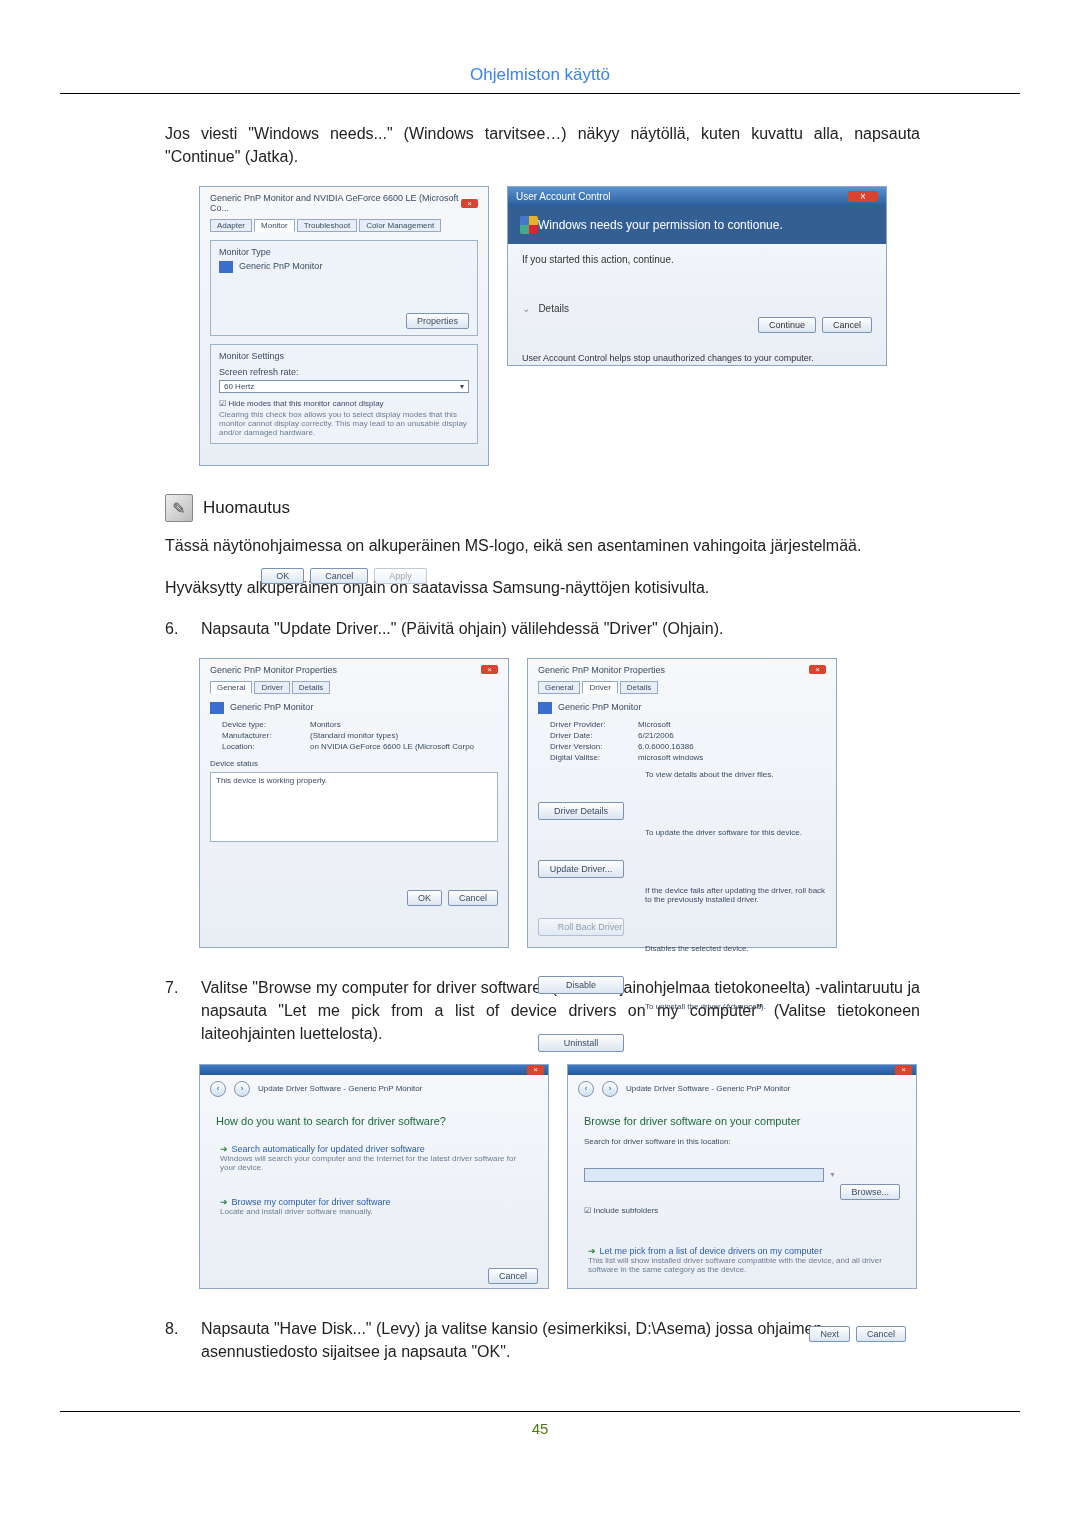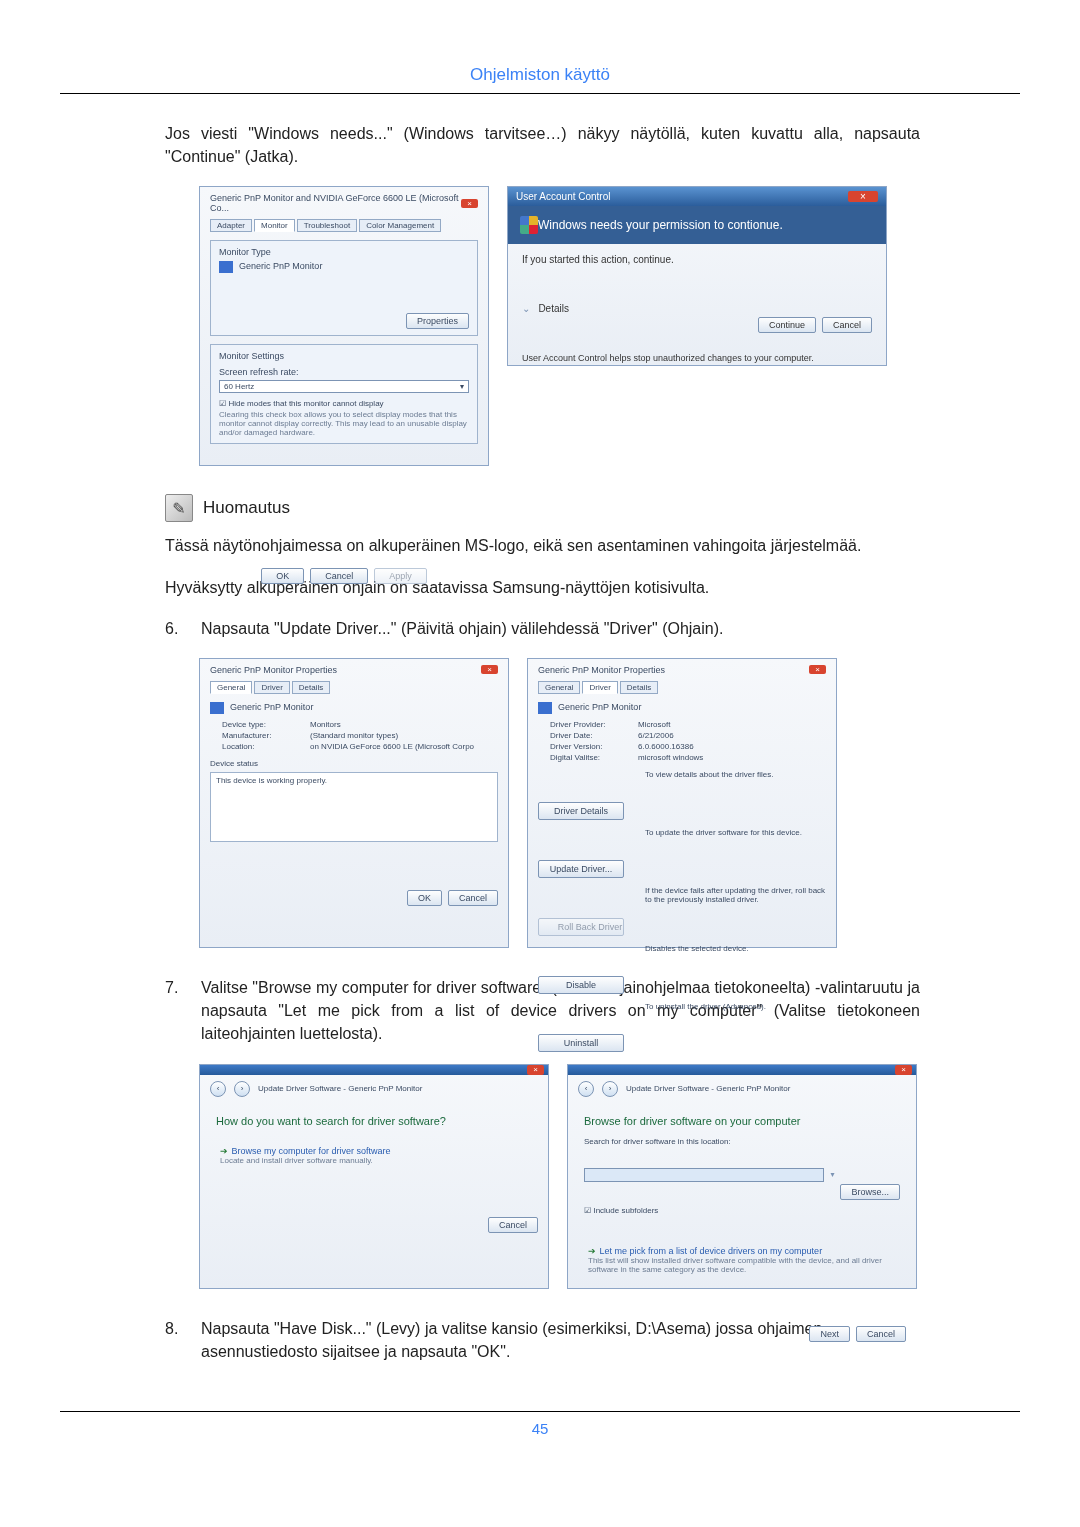--- a/index.html
+++ b/index.html
@@ -70,21 +70,21 @@
   .wiz-body { padding:6px 16px; font-size:8px; }
   .wiz-q { color:#1b6a3d; font-size:11px; margin:6px 0 10px; }
   .opt { padding:6px 4px; border-top:1px solid transparent; }
   .opt .t { color:#2a5db0; font-size:9px; }
   .opt .d { color:#6c7c93; font-size:8px; }
   .arrow { color:#2a7c3a; margin-right:4px; }
   .wiz-foot { display:flex; justify-content:flex-end; gap:6px; padding:6px 10px; }
   .field { display:flex; gap:6px; align-items:center; margin-top:4px; }
   .field .tx { background:#dbe8f7; border:1px solid #7c94b4; height:14px; flex:1; }
   .hr-bot { border:none; border-top:1px solid #000; margin-top:48px; }
-  .pageno { text-align:center; font-size:15px; color:#3b82f6; margin-top:8px; }
+  .pageno { text-align:center; font-size:15px; color:#4d7c0f; margin-top:8px; }
 </style>
 </head>
 <body>
 
 <div class="page">
   <div class="header-title">Ohjelmiston käyttö</div>
   <hr class="hr-top">
 
   <div class="content">
     <p class="para">Jos viesti "Windows needs..." (Windows tarvitsee…) näkyy näytöllä, kuten kuvattu alla, napsauta "Continue" (Jatka).</p>
@@ -260,20 +260,24 @@
         <div class="wiz-top">
             <span class="redbtn">×</span>
           </div>
         <div class="wiz-head">
           <span class="nav-circ">‹</span>
           <span class="nav-circ">›</span>
           <span>Update Driver Software - Generic PnP Monitor</span>
         </div>
         <div class="wiz-body">
           <div class="wiz-q">How do you want to search for driver software?</div>
+          <div class="opt">
+            <div class="t"><span class="arrow">➔</span><span>Search automatically for updated driver software</span></div>
+            <div class="d">Windows will search your computer and the Internet for the latest driver software for your device.</div>
+          </div>
           <div class="opt" style="margin-top:12px;">
             <div class="t"><span class="arrow">➔</span><span>Browse my computer for driver software</span></div>
             <div class="d">Locate and install driver software manually.</div>
           </div>
         </div>
         <div class="wiz-foot">
           <span class="btn">Cancel</span>
         </div>
       </div>
 

